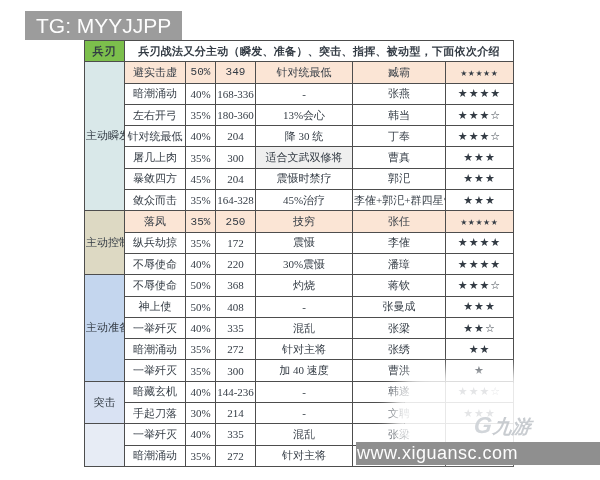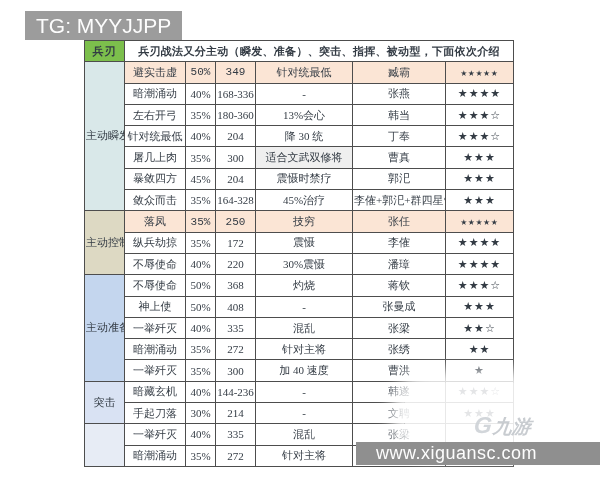--- a/index.html
+++ b/index.html
@@ -21,21 +21,21 @@
   .fx-hl{background:#efefef;margin-top:26px;}
   .blob{position:absolute;left:404px;top:383px;width:150px;height:62px;z-index:2;
         background:rgba(255,255,255,.87);border-radius:26px;
         box-shadow:0 0 16px 13px rgba(255,255,255,.87);}
   .jylogo{position:absolute;left:474px;top:412px;z-index:3;color:#c3c7cc;opacity:.9;
           font-family:"Liberation Sans",sans-serif;font-style:italic;font-weight:bold;
           font-size:19px;transform:skewX(-6deg);}
   .jylogo .gmark{font-size:23px;color:#ced2d7;margin-right:1px;}
   .sitebar{position:absolute;right:0;top:442px;width:244px;height:23px;z-index:5;background:#8f8f8f;
            color:#fdfdfd;font-family:"Liberation Sans",sans-serif;font-size:18px;line-height:23px;
-           padding-left:20px;box-sizing:border-box;letter-spacing:.5px;}
+           padding-left:1px;box-sizing:border-box;letter-spacing:.5px;}
 </style>
 </head>
 <body>
 
 <div class="screen">
 
   <div class="tg-badge">TG: MYYJJPP</div>
 
   <table class="tactics">
     <colgroup>

